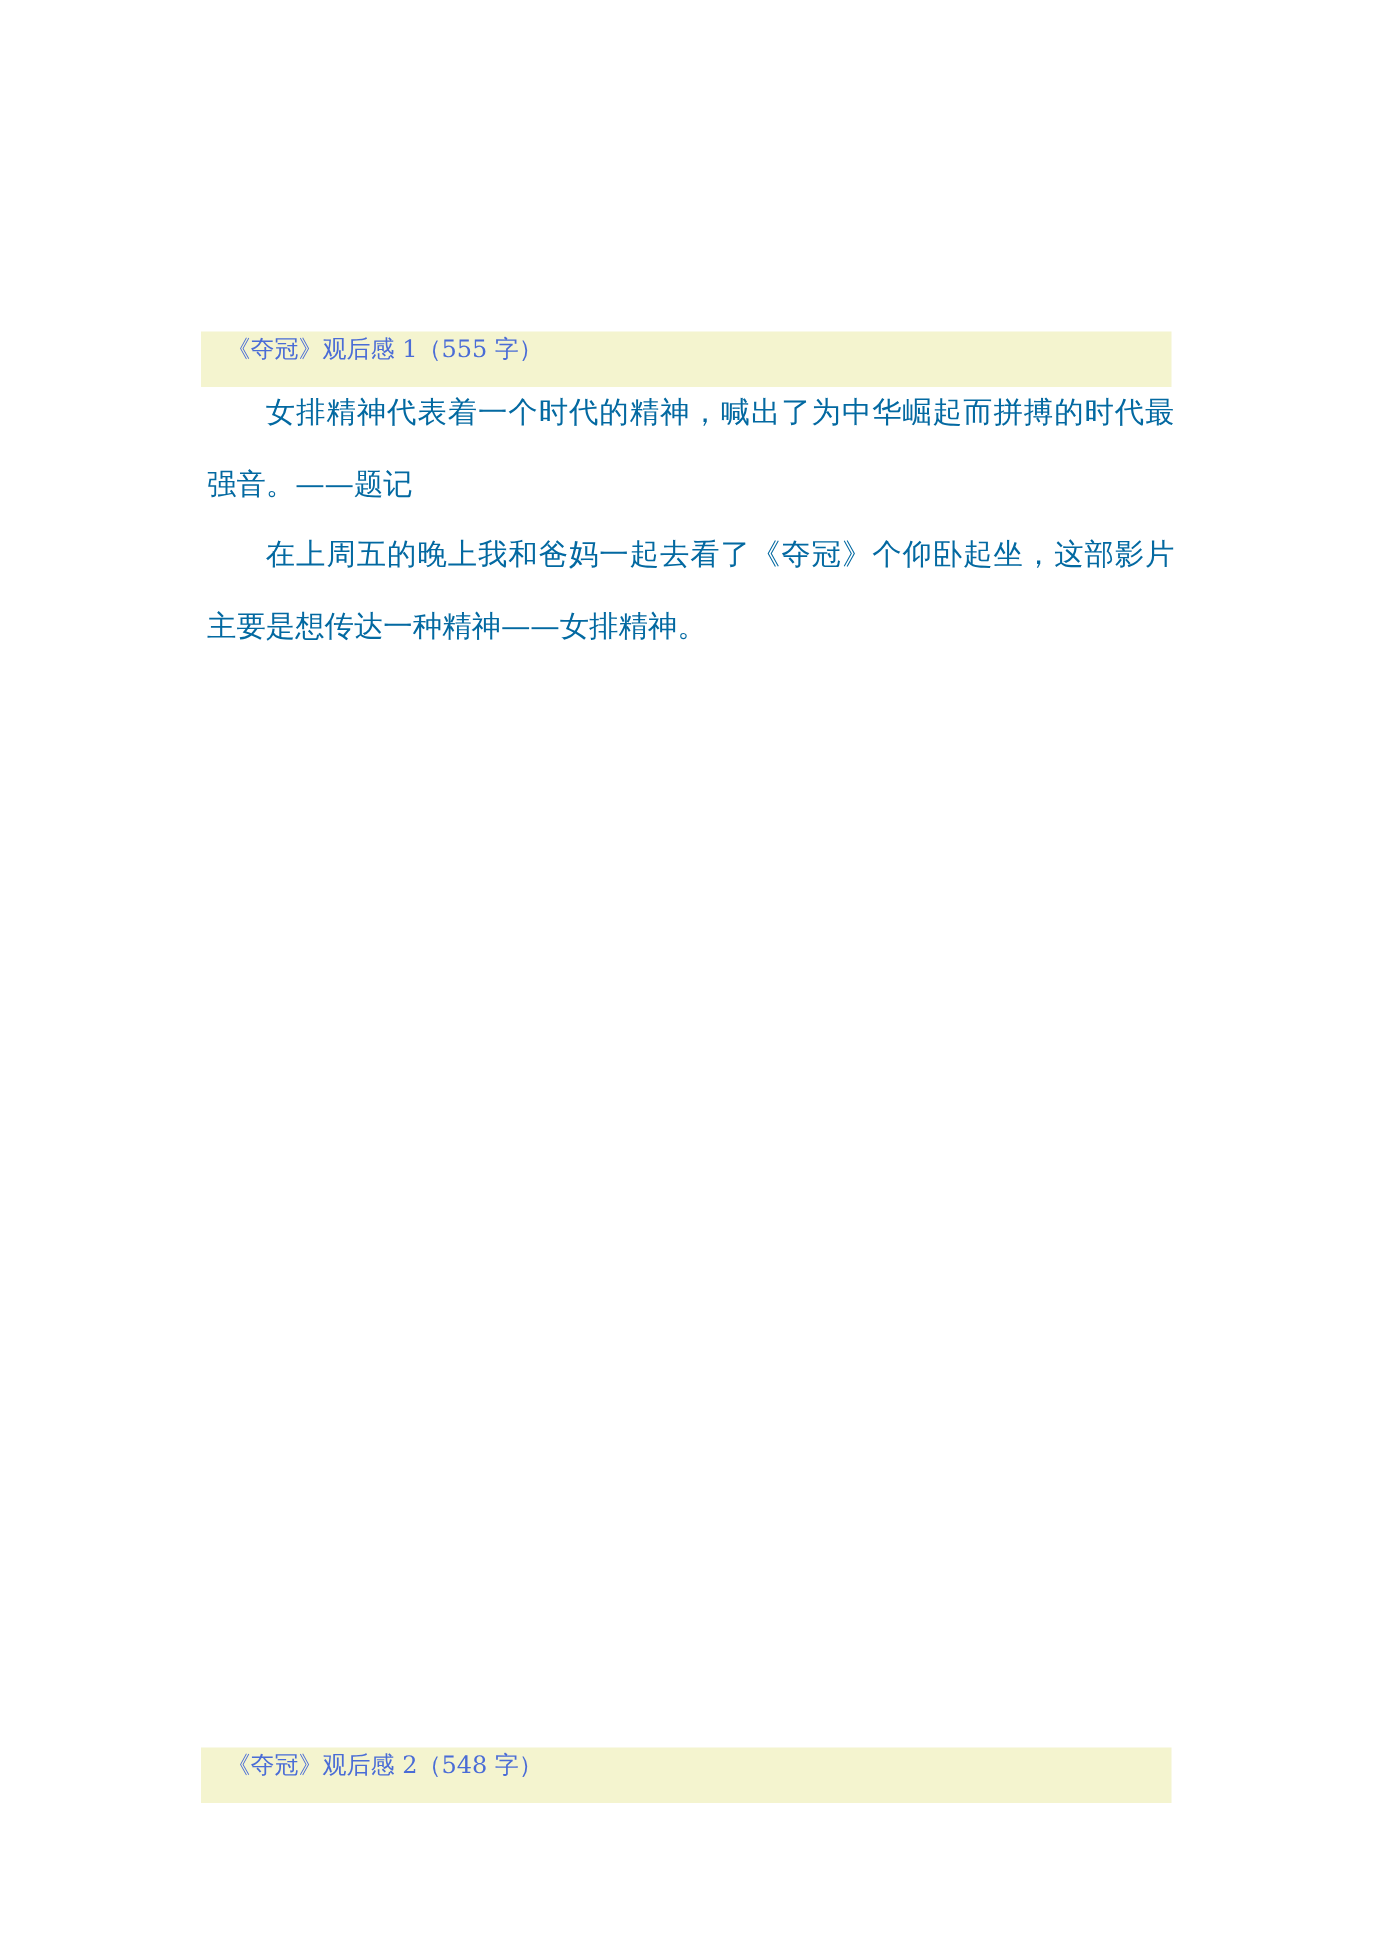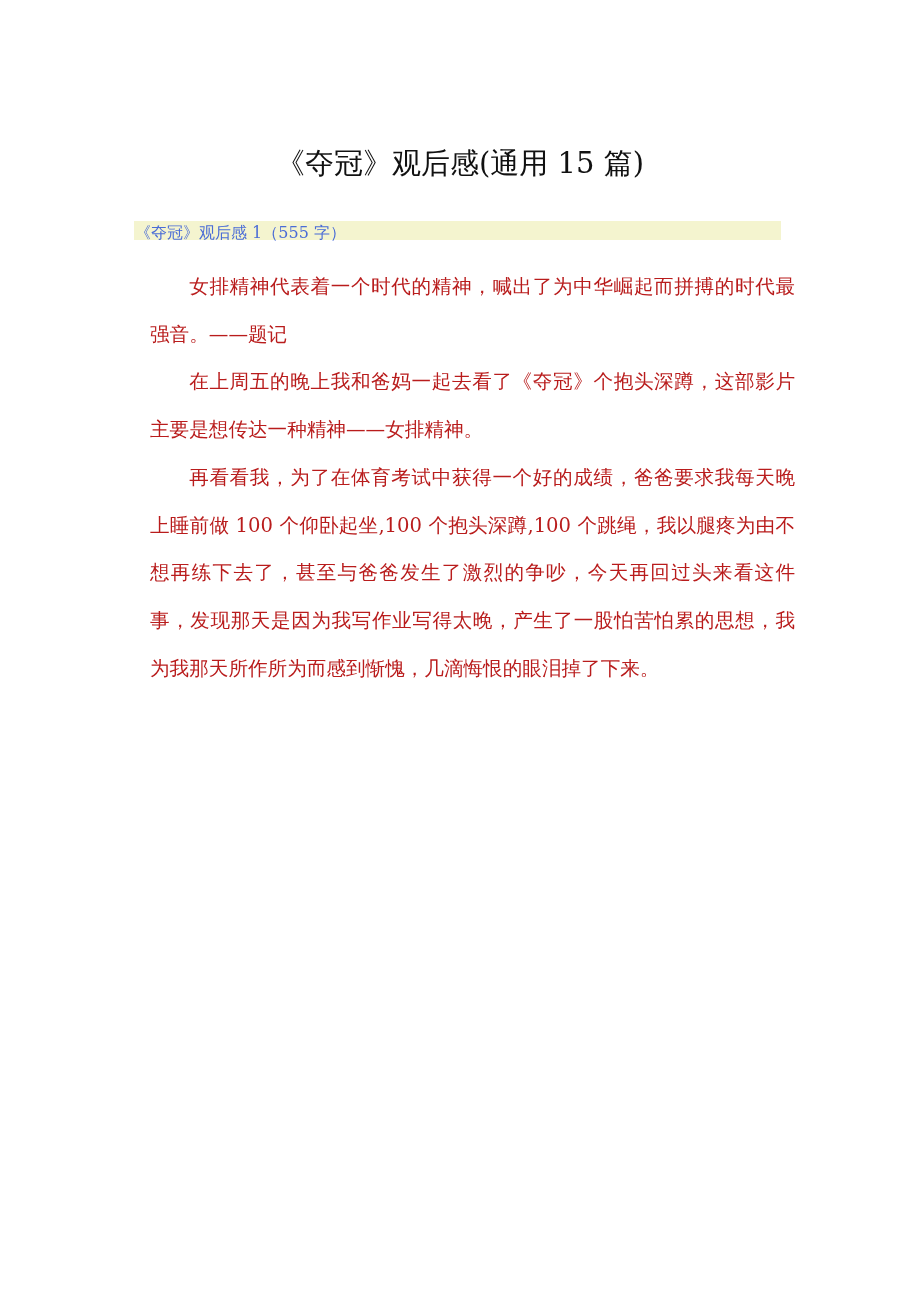--- a/index.html
+++ b/index.html
@@ -32,60 +32,61 @@
       line-height: 40px;
       color: #111111;
       letter-spacing: 0px;
       margin: 0;
       font-weight: normal;
     }
     .section-bar {
       position: absolute;
       left: 134px;
       width: 647px;
-      height: 19px;
+      height: 37px;
       background: #f4f4cf;
       color: #4a6cd6;
       font-size: 16px;
       line-height: 23px;
-      padding-left: 0;
+      padding-left: 16px;
       box-sizing: border-box;
       white-space: nowrap;
     }
     .section-bar span {
       display: inline-block;
       padding-left: 1px;
     }
     .body-text {
       position: absolute;
       left: 138px;
       width: 645px;
       font-size: 19.6px;
       line-height: 47.7px;
-      color: #b91c1c;
-      margin: 12px;
+      color: #0369a1;
+      margin: 0;
       text-align: justify;
       text-justify: inter-character;
     }
     .body-text p {
       margin: 0;
       text-indent: 2em;
     }
   </style>
 </head>
 <body>
 
 <div class="page">
 
-  <h1 class="doc-title">《夺冠》观后感(通用 15 篇)</h1>
 
   <div class="section-bar" style="top:221px;">
     <span>《夺冠》观后感 1（555 字）</span>
   </div>
 
   <div class="body-text" style="top:251px;">
     <p>女排精神代表着一个时代的精神，喊出了为中华崛起而拼搏的时代最强音。——题记</p>
-    <p>在上周五的晚上我和爸妈一起去看了《夺冠》个抱头深蹲，这部影片主要是想传达一种精神——女排精神。</p>
-    <p>再看看我，为了在体育考试中获得一个好的成绩，爸爸要求我每天晚上睡前做 100 个仰卧起坐,100 个抱头深蹲,100 个跳绳，我以腿疼为由不想再练下去了，甚至与爸爸发生了激烈的争吵，今天再回过头来看这件事，发现那天是因为我写作业写得太晚，产生了一股怕苦怕累的思想，我为我那天所作所为而感到惭愧，几滴悔恨的眼泪掉了下来。</p>
+    <p>在上周五的晚上我和爸妈一起去看了《夺冠》个仰卧起坐，这部影片主要是想传达一种精神——女排精神。</p>
   </div>
 
+  <div class="section-bar" style="top:1165px;">
+    <span>《夺冠》观后感 2（548 字）</span>
+  </div>
 
 </div>
 
 </body></html>

